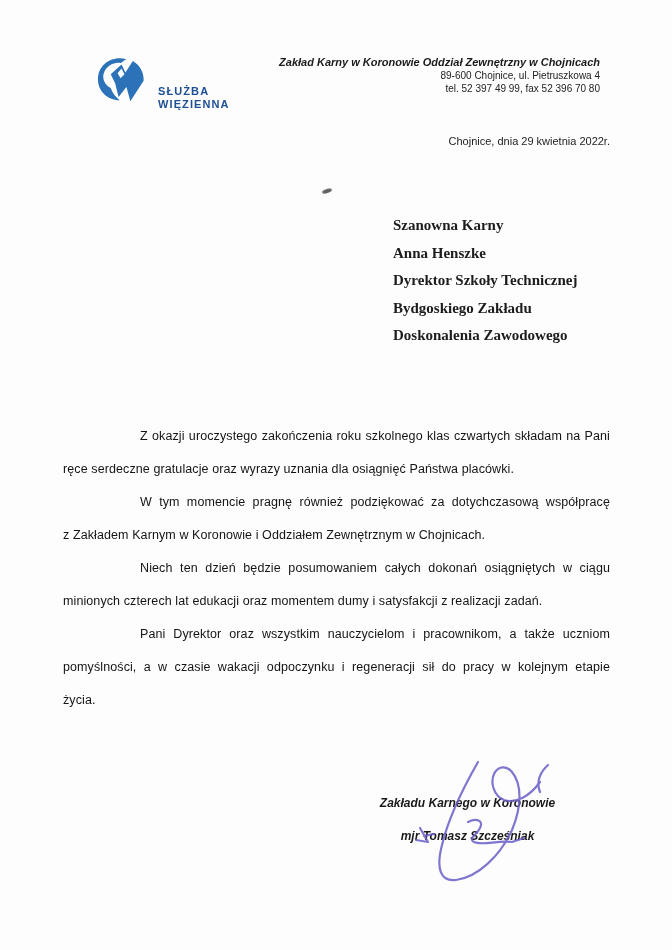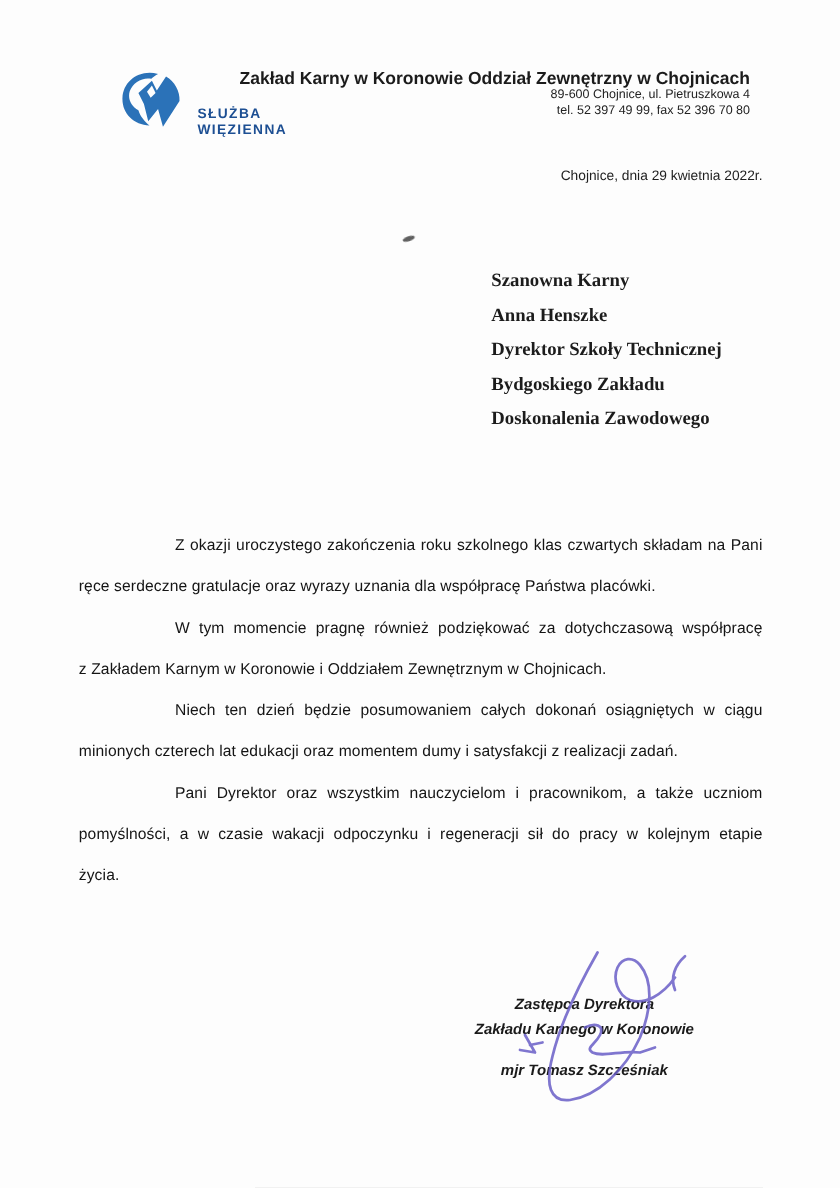--- a/index.html
+++ b/index.html
@@ -8,21 +8,21 @@
     background:#fdfdfd; overflow:hidden;
     font-family:"Liberation Sans", sans-serif; color:#161616;
   }
 
   
   .logo-wrap { position:absolute; left:96px; top:54px; width:230px; height:60px; }
   .logo-glyph { position:absolute; left:0; top:2px; width:54px; height:48px; }
   .logo-text { position:absolute; left:62px; top:31px; font-weight:700; font-size:11px;
                line-height:12.5px; letter-spacing:1.1px; color:#1d4f93; }
   .hdr { position:absolute; top:56px; right:72px; text-align:right; line-height:13px; }
-  .hdr .inst { font-weight:700; font-size:14px; color:#1b1b1b; }
+  .hdr .inst { font-weight:700; font-size:11px; color:#1b1b1b;font-style:italic; }
   .hdr .sub  { font-weight:400; font-size:10px; color:#222; }
 
   .dateline { position:absolute; top:135px; right:62px; font-size:11px; color:#1e1e1e;text-align:center; }
 
   .smudge { position:absolute; left:322px; top:189px; width:10px; height:4px;
             background:#3a3a3a; border-radius:50%; transform:rotate(-18deg);
             opacity:.8; filter:blur(.4px); }
 
   
   .recipient { position:absolute; left:393px; top:212px;
@@ -74,32 +74,31 @@
   <div class="recipient">
     <div>Szanowna Karny</div>
     <div>Anna Henszke</div>
     <div>Dyrektor Szkoły Technicznej</div>
     <div>Bydgoskiego Zakładu</div>
     <div>Doskonalenia Zawodowego</div>
   </div>
 
   <div class="body-text">
     <div class="line j i">Z okazji uroczystego zakończenia roku szkolnego klas czwartych składam na Pani</div>
-    <div class="line">ręce serdeczne gratulacje oraz wyrazy uznania dla współpracę Państwa placówki.</div>
+    <div class="line">ręce serdeczne gratulacje oraz wyrazy uznania dla osiągnięć Państwa placówki.</div>
     <div class="line j i">W tym momencie  pragnę również podziękować za dotychczasową współpracę</div>
     <div class="line">z Zakładem Karnym w Koronowie i Oddziałem Zewnętrznym w Chojnicach.</div>
     <div class="line j i">Niech ten dzień będzie posumowaniem całych dokonań osiągniętych w ciągu</div>
     <div class="line">minionych czterech lat edukacji  oraz momentem dumy i satysfakcji z realizacji zadań.</div>
     <div class="line j i">Pani Dyrektor oraz wszystkim nauczycielom i pracownikom, a także uczniom</div>
     <div class="line j">pomyślności, a w czasie wakacji odpoczynku i regeneracji sił do pracy  w kolejnym etapie</div>
     <div class="line">życia.</div>
   </div>
 
   <div class="sig-block">
-    <div>Zastępca Dyrektora</div>
     <div>Zakładu Karnego w Koronowie</div>
     <div class="sig-name">mjr Tomasz Szcześniak</div>
   </div>
 
   <svg class="sig-ink" viewBox="0 0 180 142" aria-hidden="true">
     <g fill="none" stroke="#6a5fc7" stroke-width="2.2" stroke-linecap="round" stroke-linejoin="round" opacity="0.85">
       <path d="M78,14 C62,42 48,72 42,97 C36,120 40,134 56,132 C78,129 100,108 112,82 C122,58 122,36 112,24 C106,17 98,18 94,26 C90,35 94,48 104,52 C116,56 130,48 140,34"></path>
       <path d="M148,17 C140,24 136,34 140,44"></path>
       <path d="M20,80 L28,94 L16,92"></path>
       <path d="M24,88 L34,86"></path>

